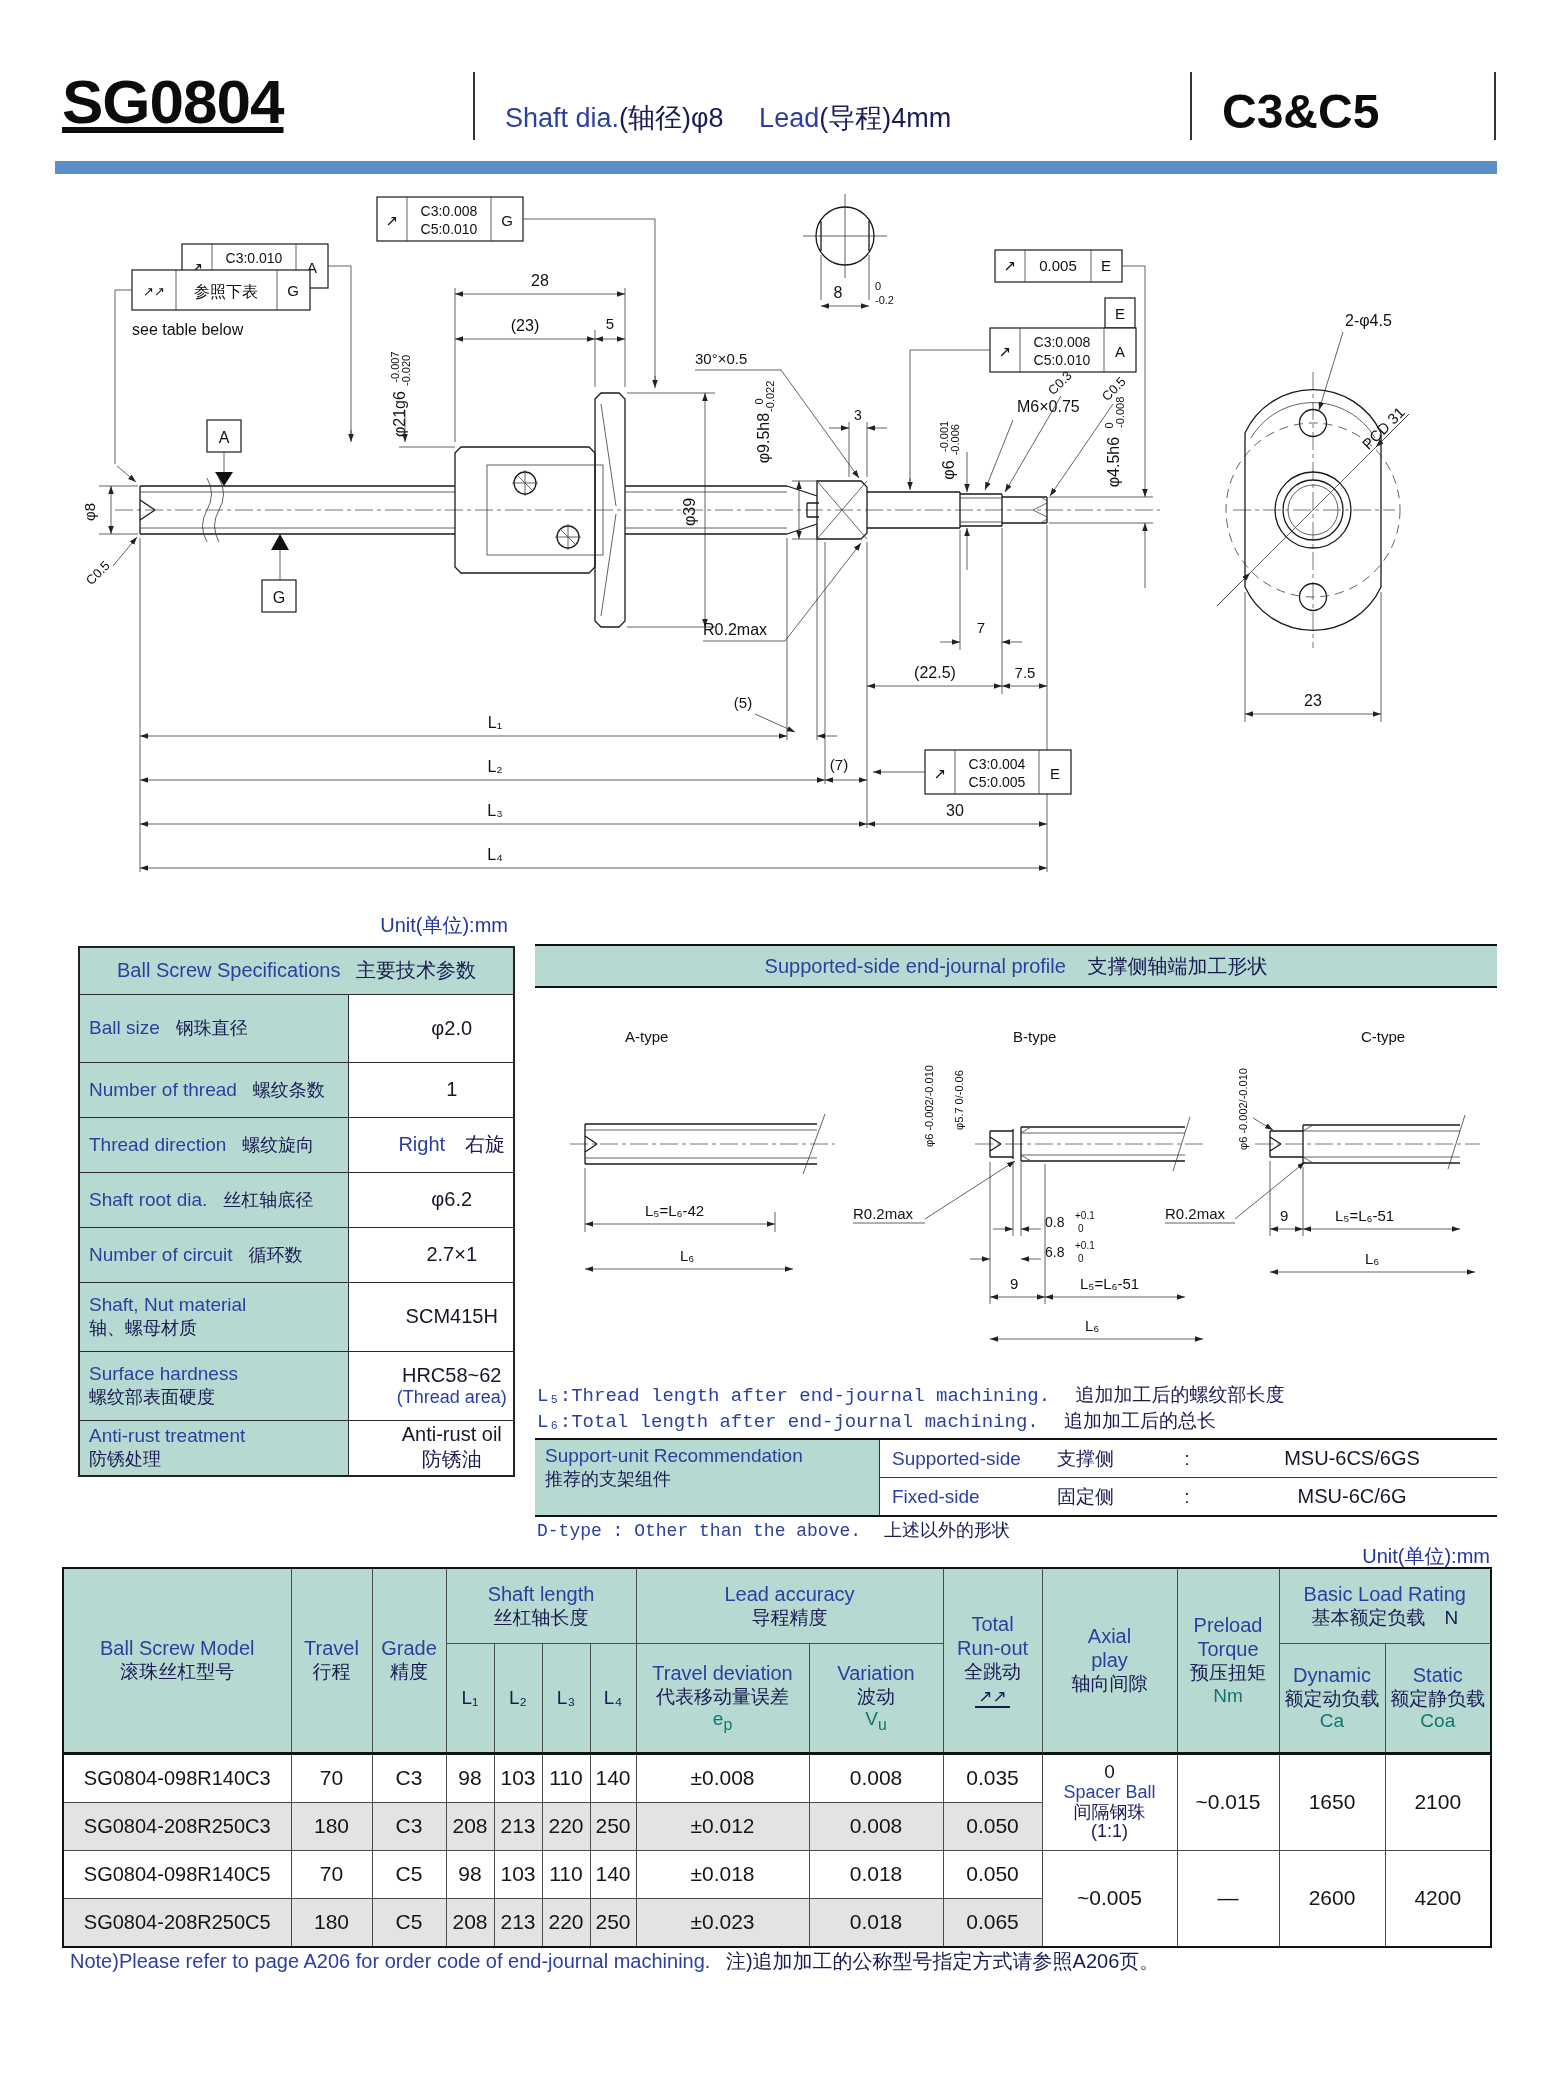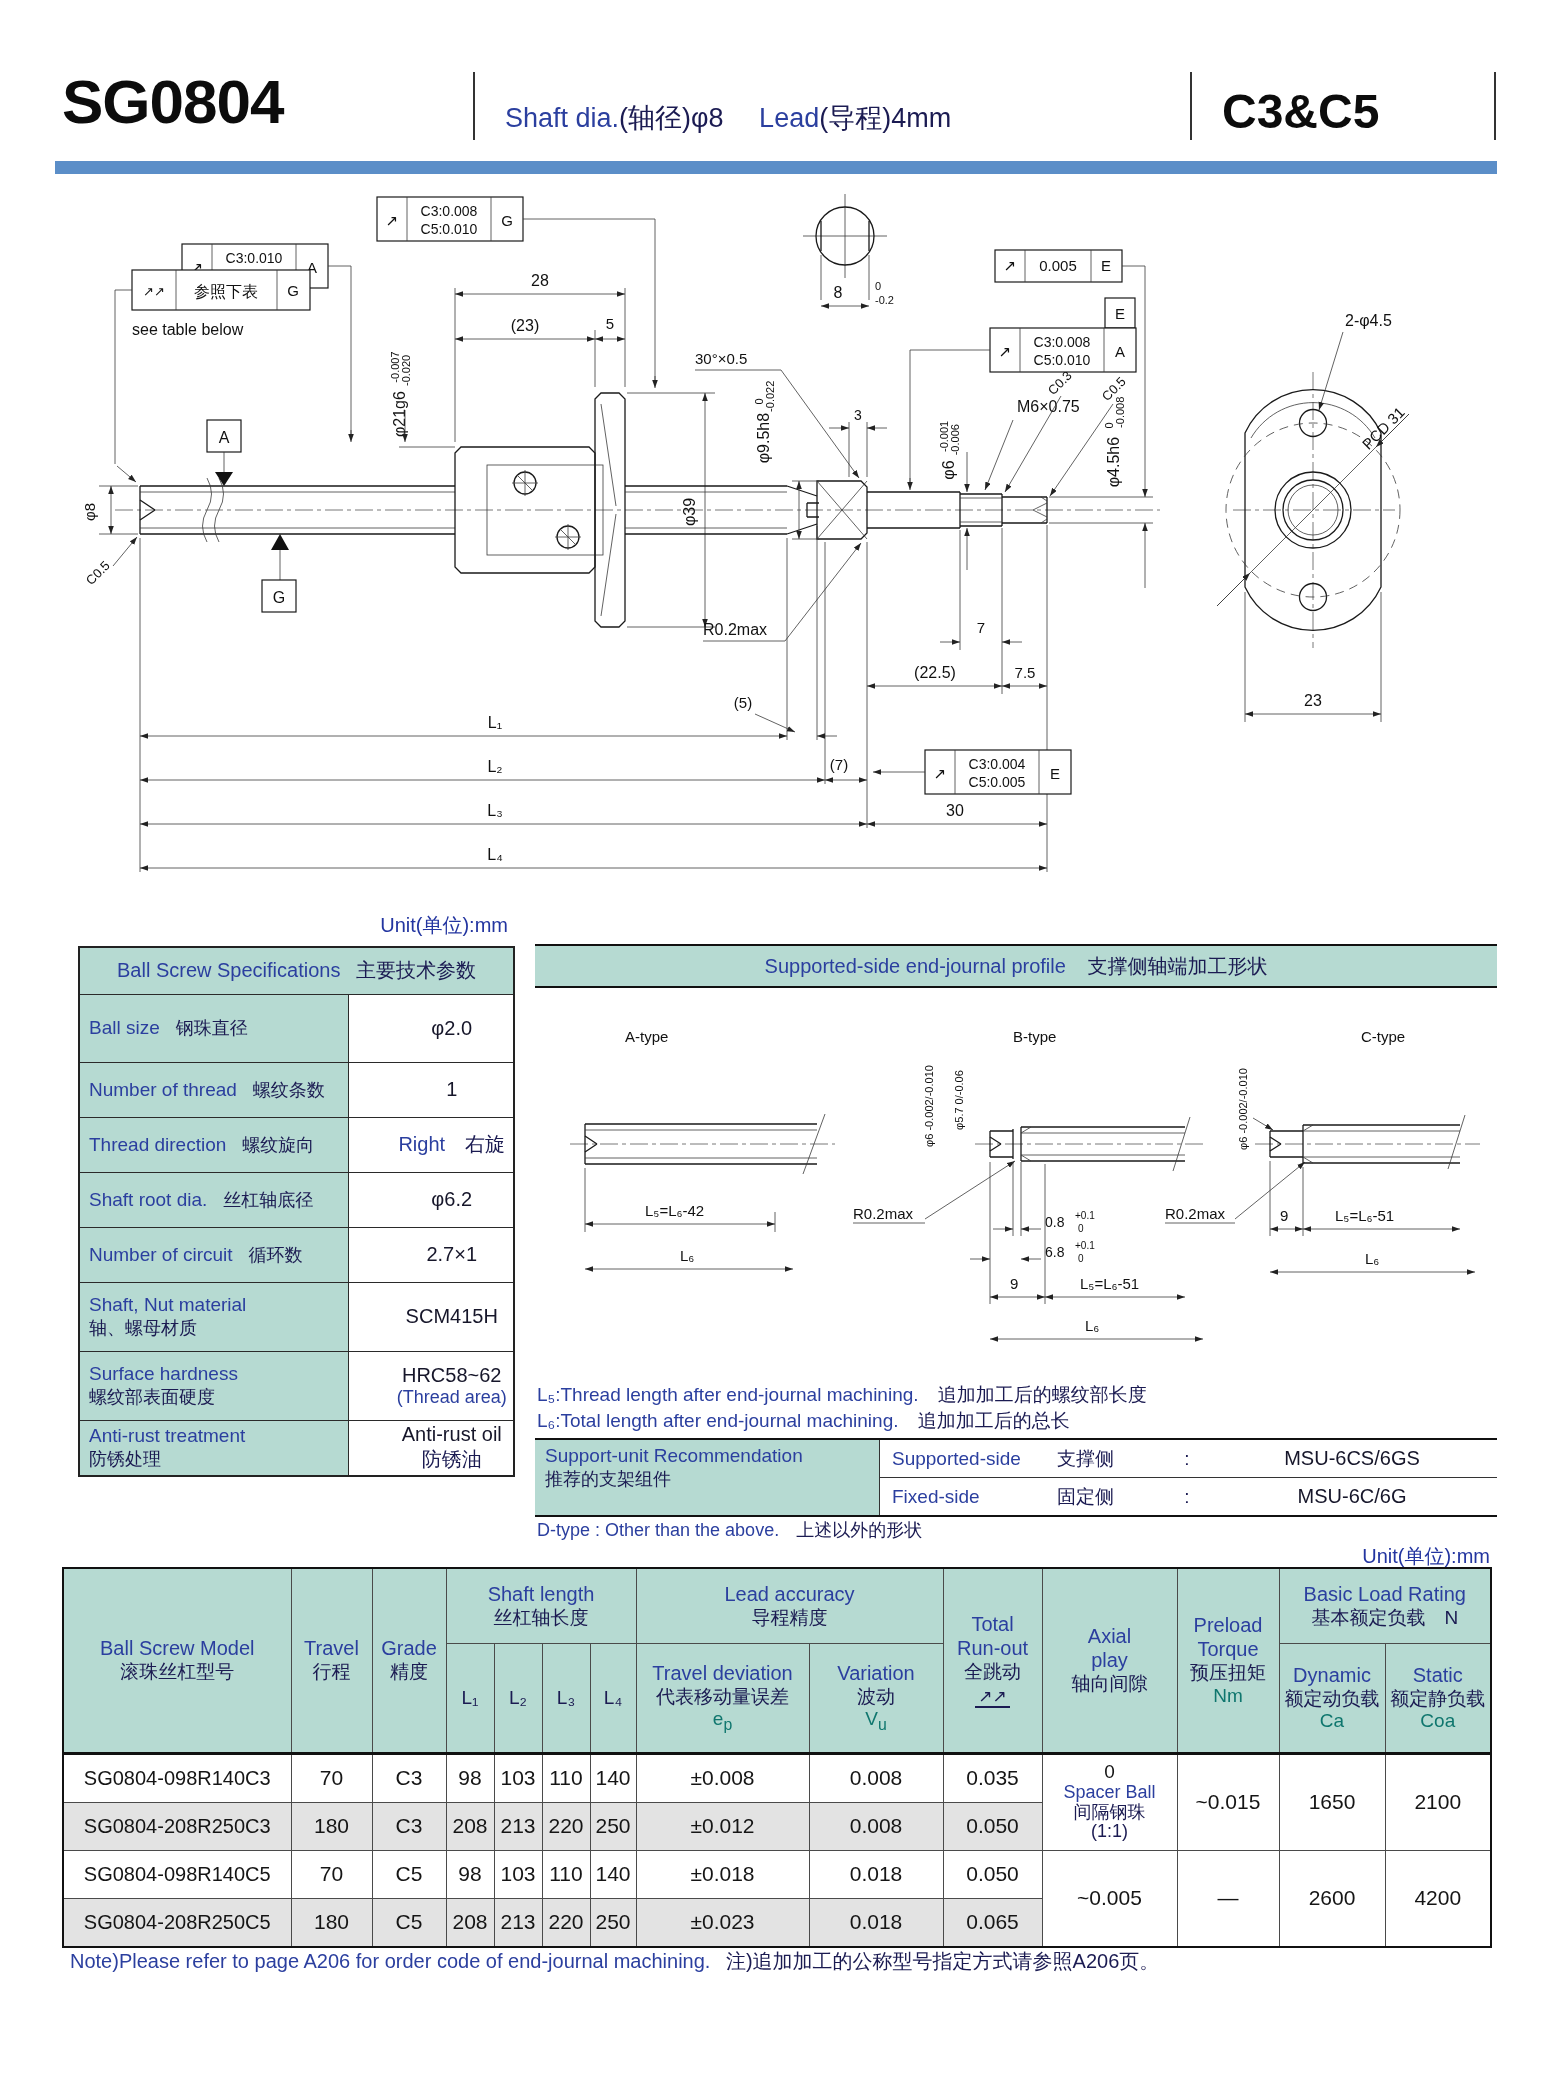--- a/index.html
+++ b/index.html
@@ -3,21 +3,21 @@
 <meta charset="utf-8">
 <style>
   html,body{margin:0;padding:0;background:#888;}
   .page{position:relative;width:1552px;height:2078px;background:#fff;
         font-family:"Liberation Sans","DejaVu Sans",sans-serif;overflow:hidden;color:#16162a;}
   .abs{position:absolute;}
   .en{color:#2b3f9f;}
   .zh{color:#1b1b52;}
   .blk{color:#16162a;}
   
-  .title{font-size:62px;font-weight:700;letter-spacing:-1px;color:#0c0c0c;}
+  .title{font-size:62px;font-weight:700;letter-spacing:-1px;color:#0c0c0c;text-decoration:underline;}
   .grade{font-size:48px;font-weight:600;color:#0c0c0c;}
   .vsep{width:2px;background:#333;}
   .bluebar{background:#5b8ec8;}
   
   svg text{fill:#111;font-family:"Liberation Sans","DejaVu Sans",sans-serif;}
   .o{stroke:#1a1a1a;stroke-width:1.3;fill:none;}
   .t{stroke:#3a3a3a;stroke-width:0.8;fill:none;}
   .cl{stroke:#555;stroke-width:0.8;fill:none;stroke-dasharray:18 4 4 4;}
   .dash{stroke:#3a3a3a;stroke-width:0.8;fill:none;stroke-dasharray:9 6;}
   .fcfr{fill:#fff;stroke:#1a1a1a;stroke-width:1.2;}
@@ -34,21 +34,21 @@
   table.spec td{border:1.5px solid #2a2a2a;vertical-align:middle;padding:2px 6px;}
   .teal{background:#b6dad2;}
   .spec .lbl{padding-left:9px;}
   .spec .lbl .en{font-size:19px;}
   .spec .lbl .zh{font-size:18px;}
   .spec .v{text-align:center;font-size:20px;padding-left:48px;}
   .spec-title{text-align:center;font-size:20px;}
   
   .profhead{background:#b6dad2;border-top:2.5px solid #111;border-bottom:2.5px solid #111;
              text-align:center;line-height:40px;font-size:20px;}
-  .pnote{font-size:19px;}
+  .pnote{font-size:19px;font-family:Liberation Mono, monospace;}
   
   .sup{display:grid;grid-template-columns:345px 1fr;border-top:2.5px solid #111;border-bottom:2.5px solid #111;}
   .sup .lcell{background:#b6dad2;border-right:1.5px solid #333;padding:4px 10px;line-height:1.25;}
   .sup .lcell .en{font-size:19px;}
   .sup .lcell .zh{font-size:18px;}
   .sup .r{display:flex;align-items:center;height:37px;font-size:19px;}
   .sup .r + .r{border-top:1.5px solid #333;}
   .sup .r .se{width:165px;padding-left:12px;}
   .sup .r .sz{width:110px;}
   .sup .r .sc{width:40px;text-align:center;}

